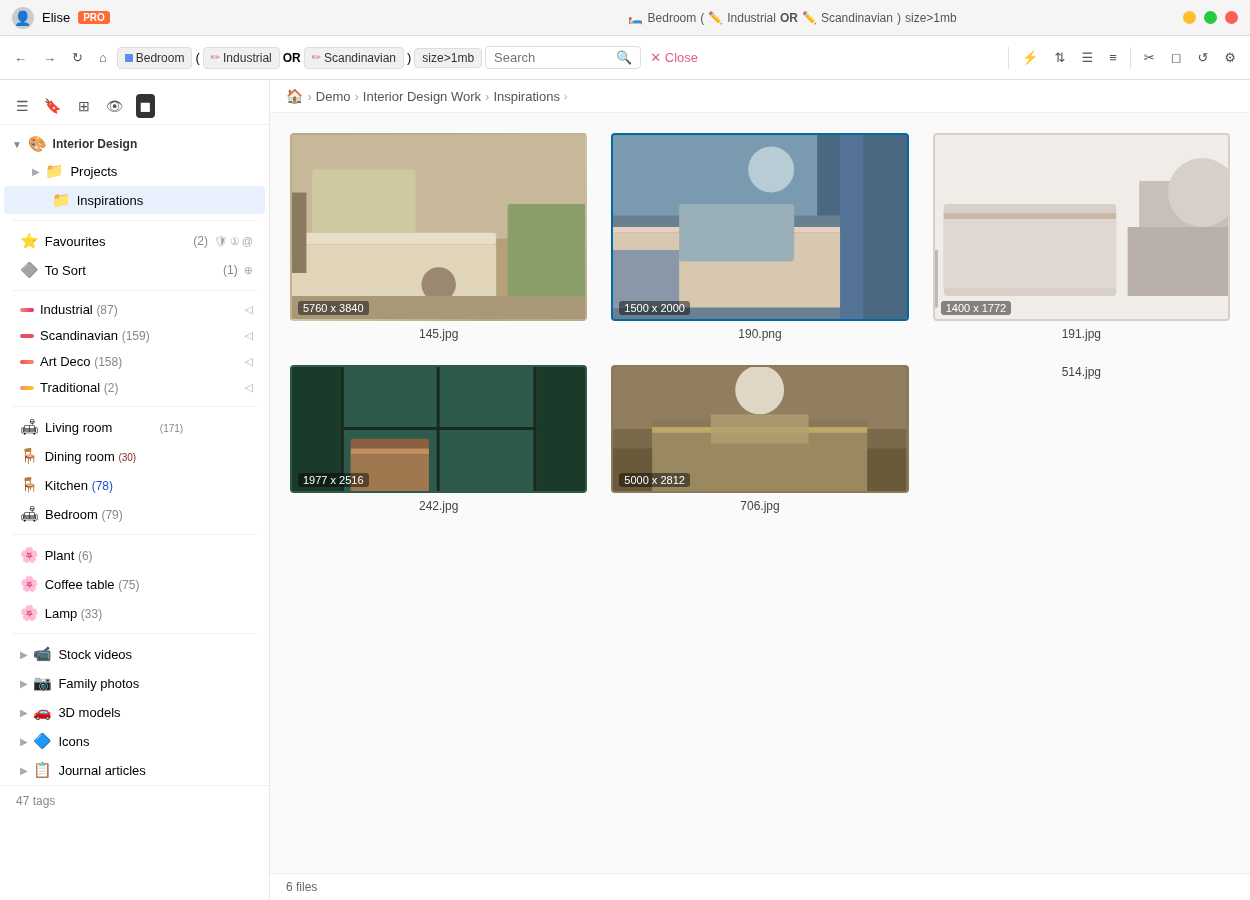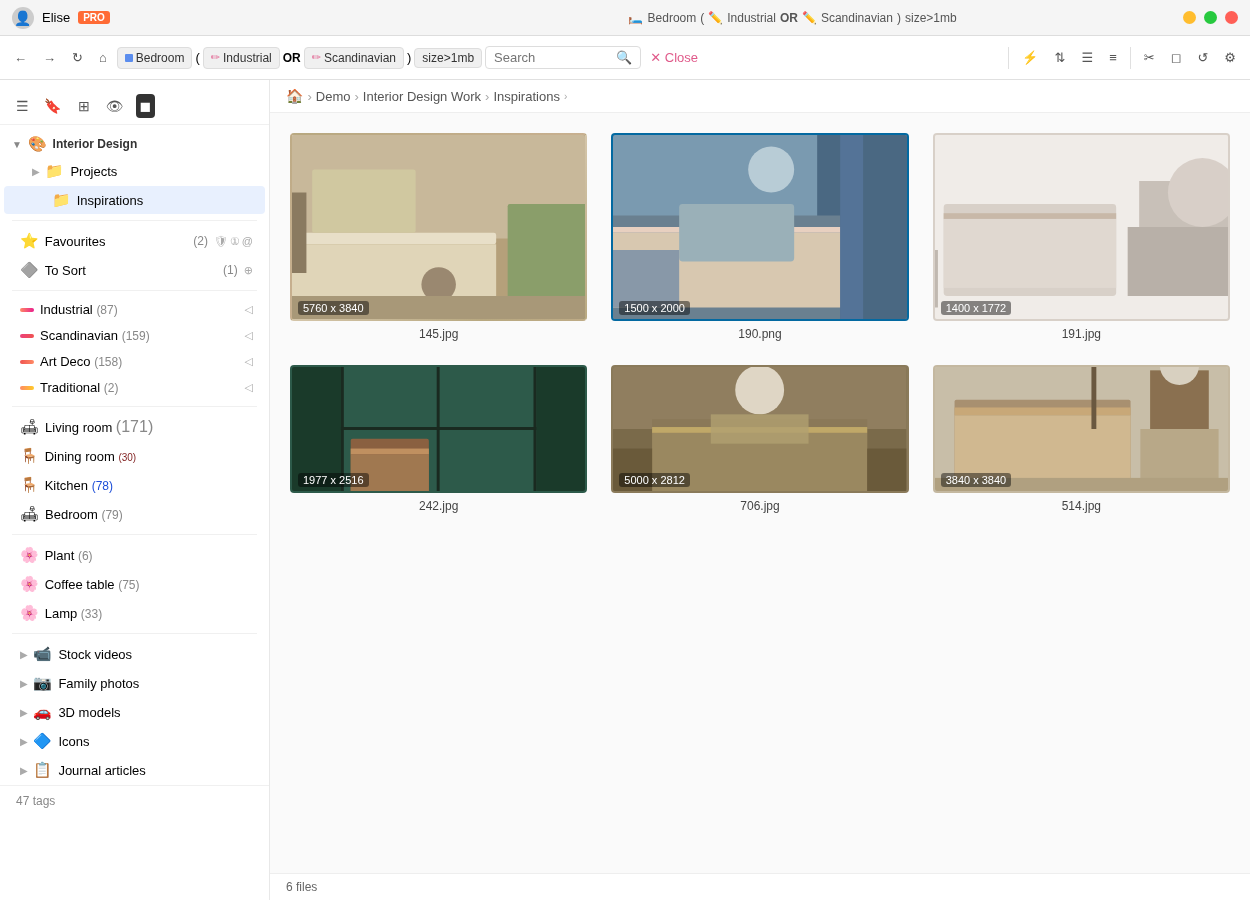--- a/index.html
+++ b/index.html
@@ -227,21 +227,21 @@
     <div class="sidebar-item">
       <span class="stripe stripe-traditional"></span>
       <span class="label">Traditional <span style="color:#888; font-size:12px;">(2)</span></span>
       <span class="sidebar-item-action">◁</span>
     </div>
 
     <div class="sidebar-divider"></div>
 
     <div class="sidebar-item">
       <span class="emoji-icon">🛋</span>
-      <span class="label">Living room <span style="color:#888; font-size:16px;">(171)</span></span>
+      <span class="label">Living room <span style="color:#888; font-size:10px;margin-left:44px;">(171)</span></span>
     </div>
     <div class="sidebar-item">
       <span class="emoji-icon">🪑</span>
       <span class="label">Dining room <span style="color:#7f1d1d; font-size:10px;">(30)</span></span>
     </div>
     <div class="sidebar-item">
       <span class="emoji-icon">🪑</span>
       <span class="label">Kitchen <span style="color:#1d4ed8; font-size:12px;">(78)</span></span>
     </div>
     <div class="sidebar-item">
@@ -398,35 +398,20 @@
             <rect x="100" y="65" width="100" height="30" fill="#b0a070" opacity="0.8"></rect>
             <rect x="0" y="100" width="40" height="60" fill="#6a5a3a"></rect>
             <rect x="260" y="100" width="40" height="60" fill="#6a5a3a"></rect>
           </svg>
           <div class="image-dimensions">5000 x 2812</div>
         </div>
         <div class="image-name">706.jpg</div>
       </div>
 
       <div class="image-card">
-        <div class="image-thumb h2" style="background: #c4b8a0;">
-          <svg width="100%" height="100%" viewBox="0 0 300 160" xmlns="http://www.w3.org/2000/svg" preserveAspectRatio="xMidYMid slice">
-            <rect width="300" height="160" fill="#d8ceb8"></rect>
-            <rect x="0" y="0" width="300" height="160" fill="#c8bea8"></rect>
-            <rect x="20" y="50" width="180" height="100" fill="#a89070" rx="2"></rect>
-            <rect x="20" y="58" width="180" height="8" fill="#c8a878"></rect>
-            <rect x="20" y="66" width="180" height="84" fill="#d0b890"></rect>
-            <rect x="210" y="80" width="80" height="70" fill="#b8a888"></rect>
-            <rect x="220" y="20" width="60" height="60" fill="#8a7050"></rect>
-            <circle cx="250" cy="15" r="20" fill="#d8d0c0"></circle>
-            <rect x="160" y="10" width="5" height="70" fill="#6a5840"></rect>
-            <rect x="0" y="130" width="300" height="30" fill="#b0a080"></rect>
-          </svg>
-          <div class="image-dimensions">3840 x 3840</div>
-        </div>
         <div class="image-name">514.jpg</div>
       </div>
 
     </div>
 
     <div class="status-bar">
       <span>6 files</span>
     </div>
   </div>
 </div>

